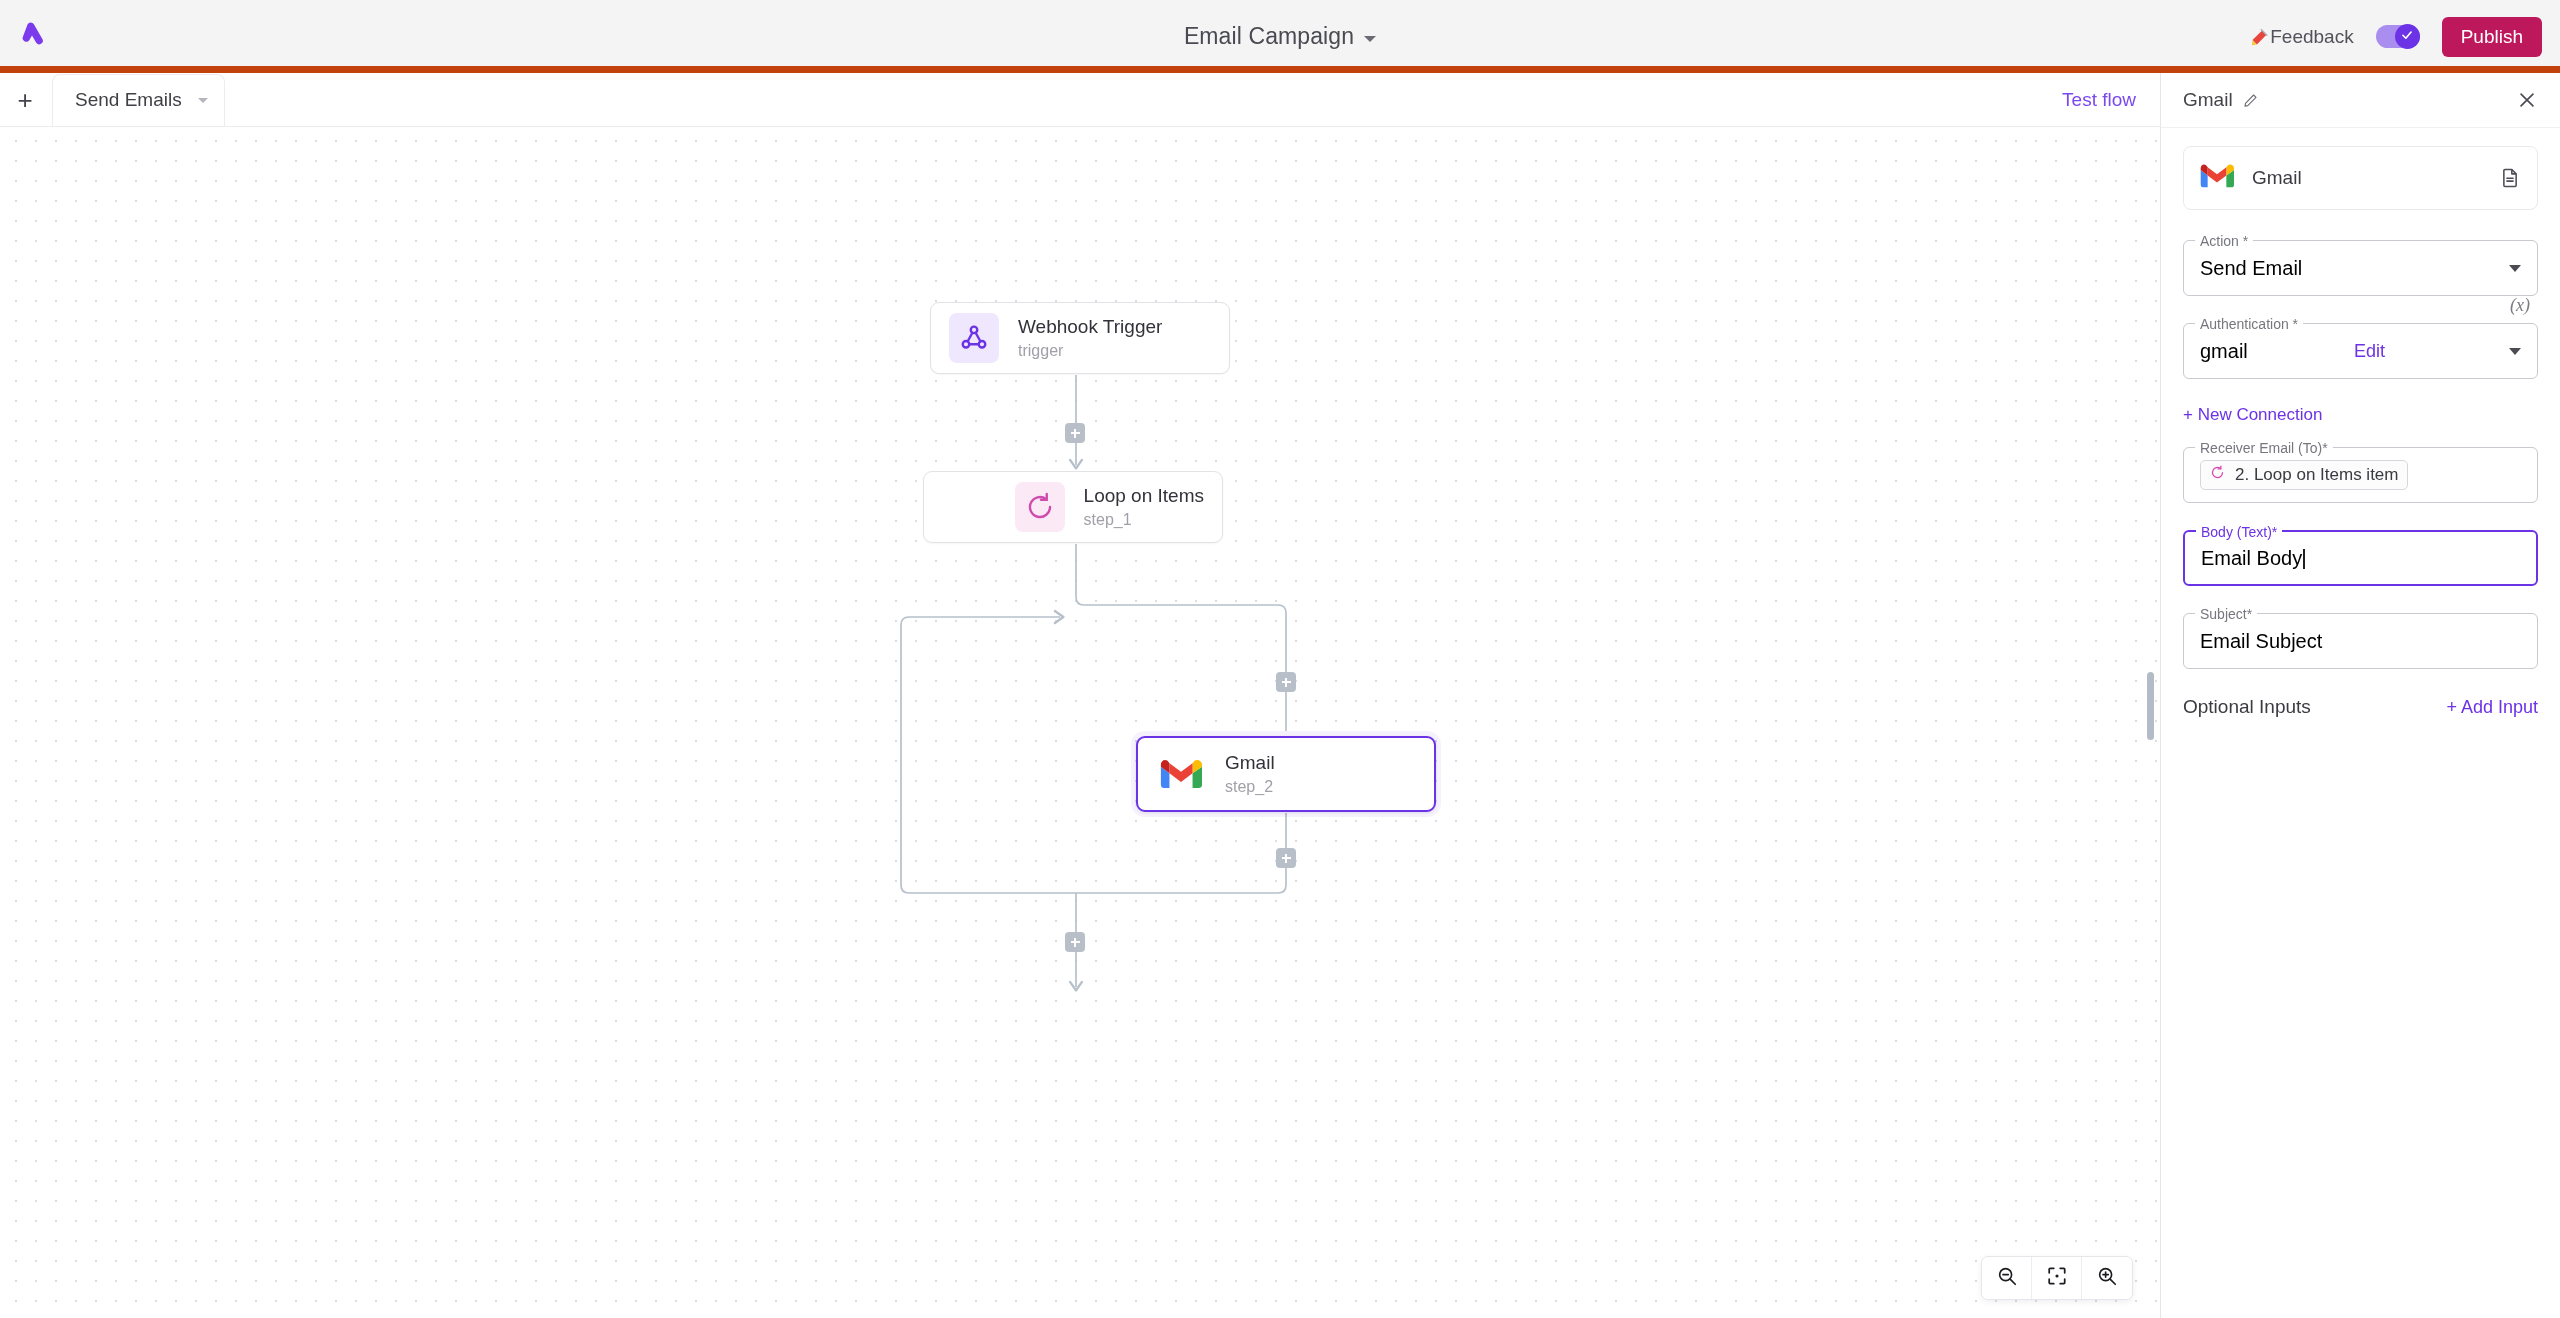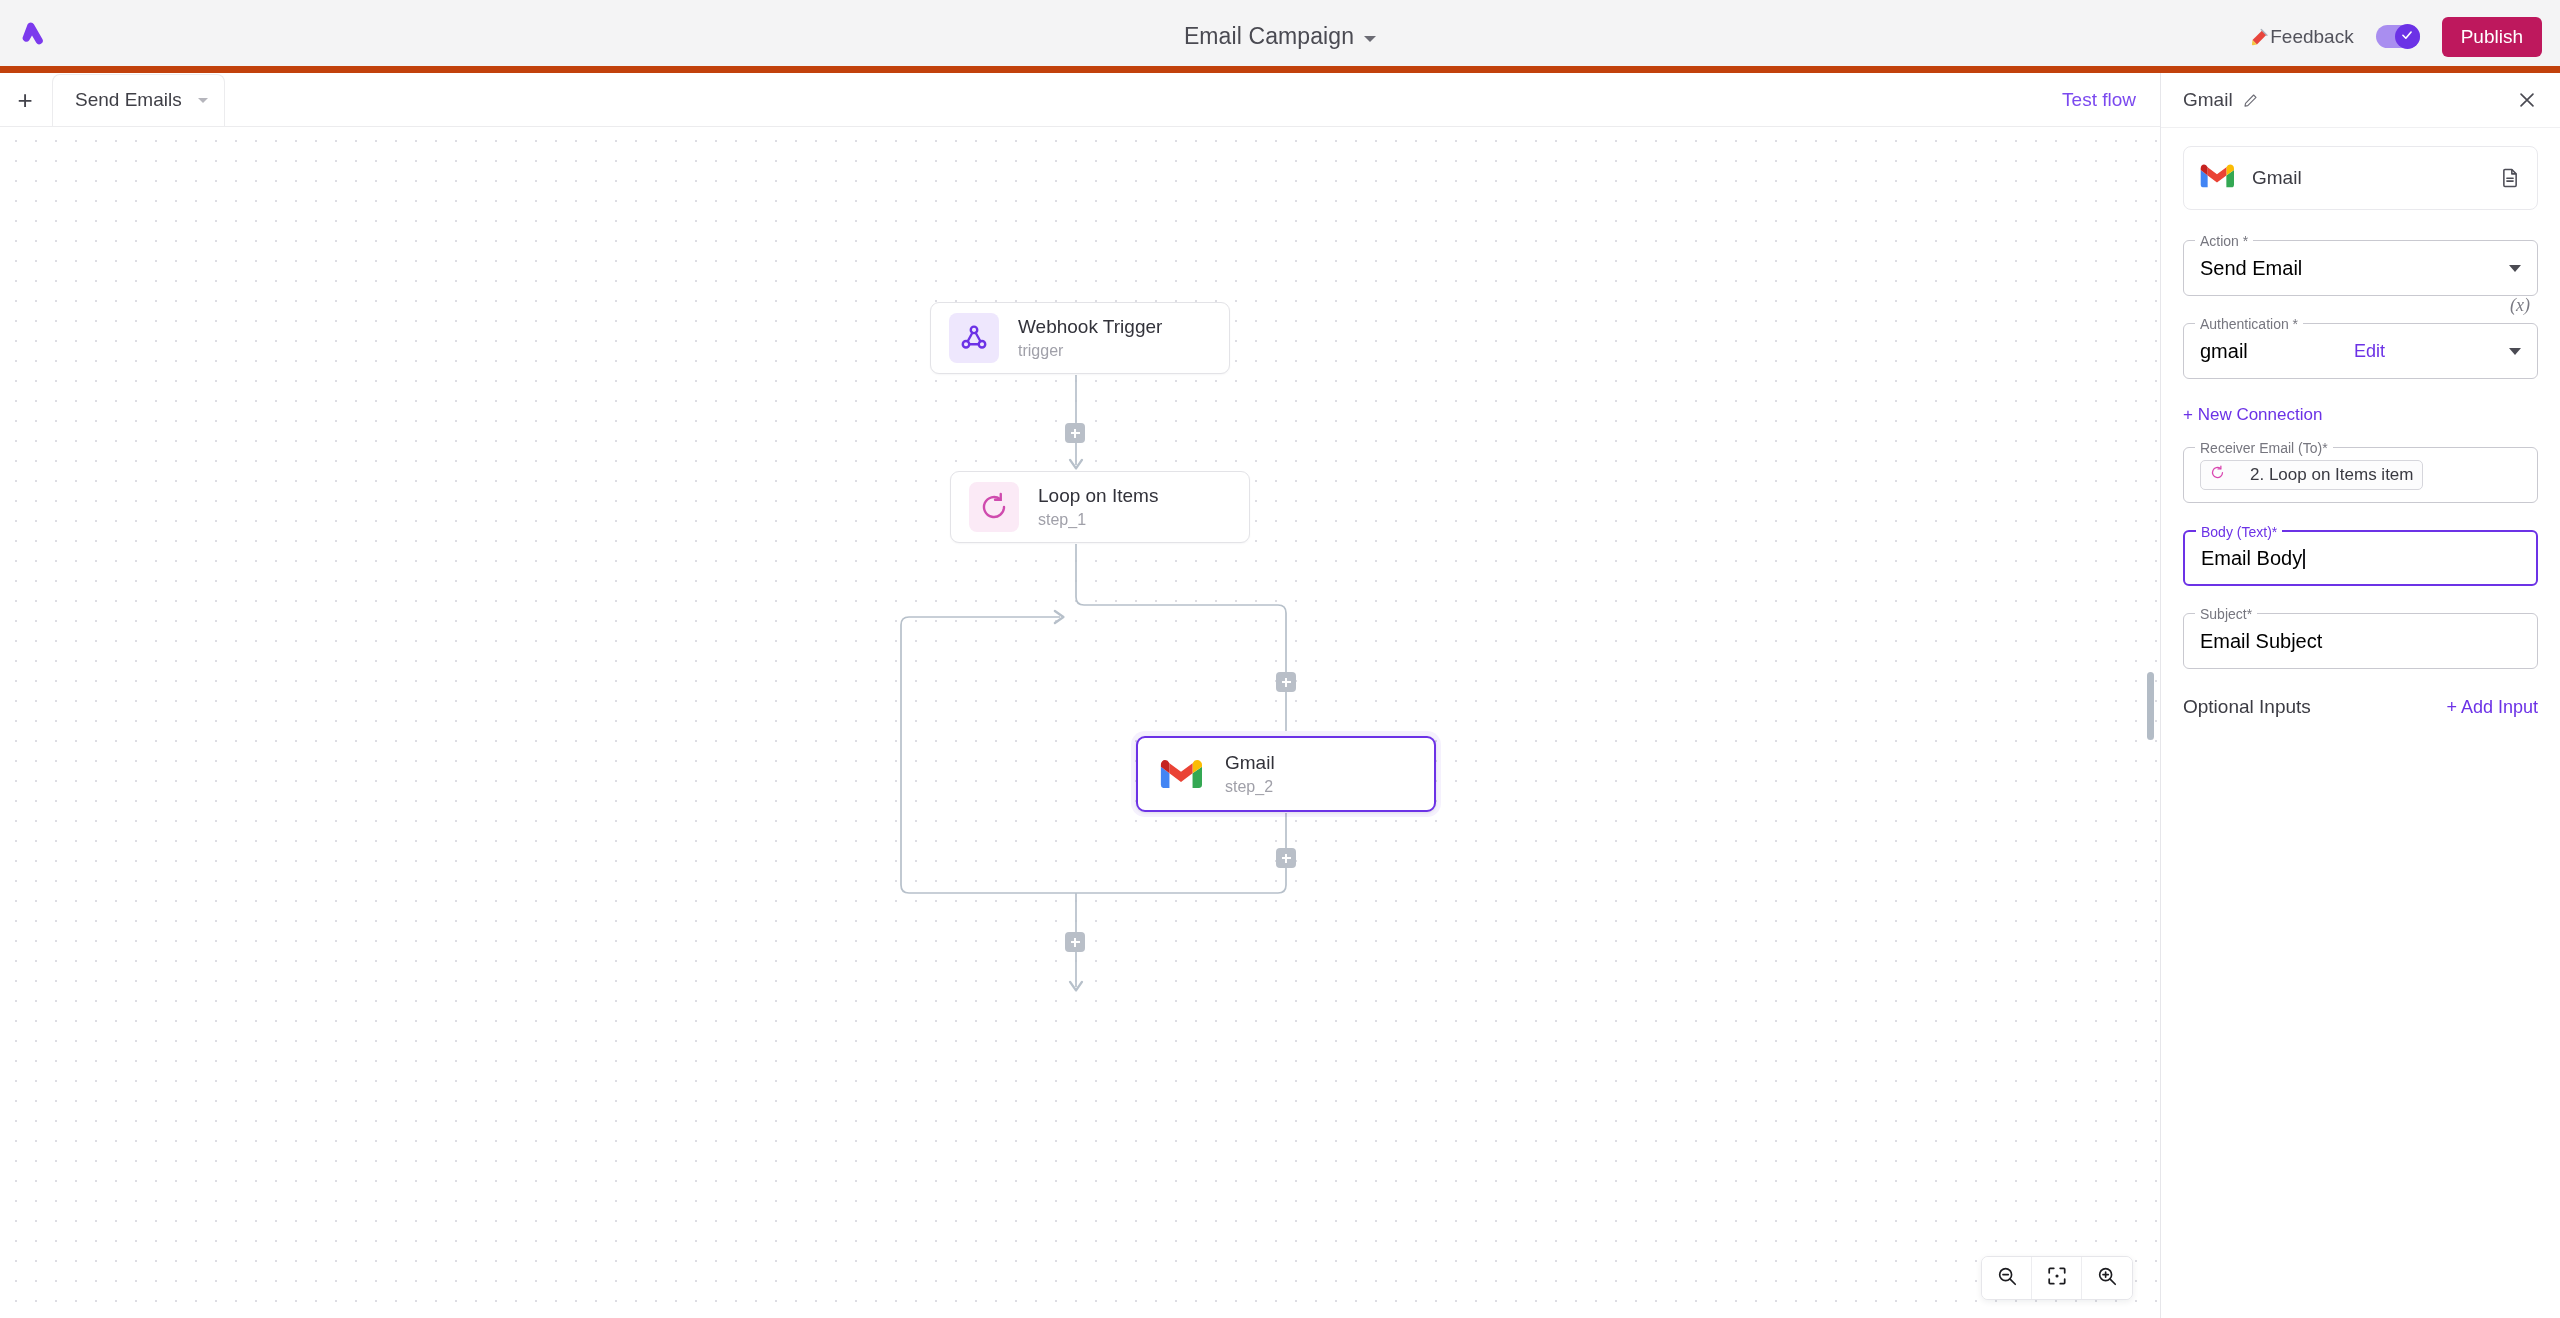--- a/index.html
+++ b/index.html
@@ -143,21 +143,21 @@
     flex: none;
   }
   .icon-webhook { background: #eee7fd; }
   .icon-loop    { background: #fbeaf6; }
   .icon-plain   { background: transparent; }
   .node-text { display: flex; flex-direction: column; gap: 4px; }
   .node-title { font-size: 19px; color: #32323a; line-height: 1.1; }
   .node-sub { font-size: 16px; color: #a0a0a9; line-height: 1.1; }
 
   #node-webhook { left: 930px; top: 175px; width: 300px; height: 72px; }
-  #node-loop    { left: 950px; top: 344px; width: 300px; height: 72px; }
+  #node-loop    { left: 923px; top: 344px; width: 300px; height: 72px; justify-content: flex-end; }
   #node-gmail   { left: 1136px; top: 609px; width: 300px; height: 76px; }
 
   
   .edges { position: absolute; inset: 0; width: 2160px; height: 1191px; }
 
   
   .plus-btn {
     position: absolute;
     width: 20px; height: 20px; border-radius: 4px;
     background: #b9bfc8;
@@ -263,21 +263,21 @@
     font-size: 18px; color: #7a7a83; font-style: italic;
     font-family: "Liberation Serif", serif;
     cursor: pointer;
   }
   .auth-row { position: relative; }
   .new-connection {
     font-size: 17px; color: #6c32e6; cursor: pointer;
     display: inline-block; margin: -12px 0 22px 0;
   }
   .chip {
-    display: inline-flex; align-items: center; gap: 25px;
+    display: inline-flex; align-items: center; gap: 10px;
     border: 1px solid #d6d6dc; border-radius: 5px;
     background: #fcfcfd;
     padding: 4px 9px;
     font-size: 17px; color: #3a3a42;
     cursor: pointer;
   }
   .chip svg { width: 15px; height: 15px; flex: none; }
   .optional-row {
     display: flex; align-items: center; justify-content: space-between;
     margin-top: 18px;

